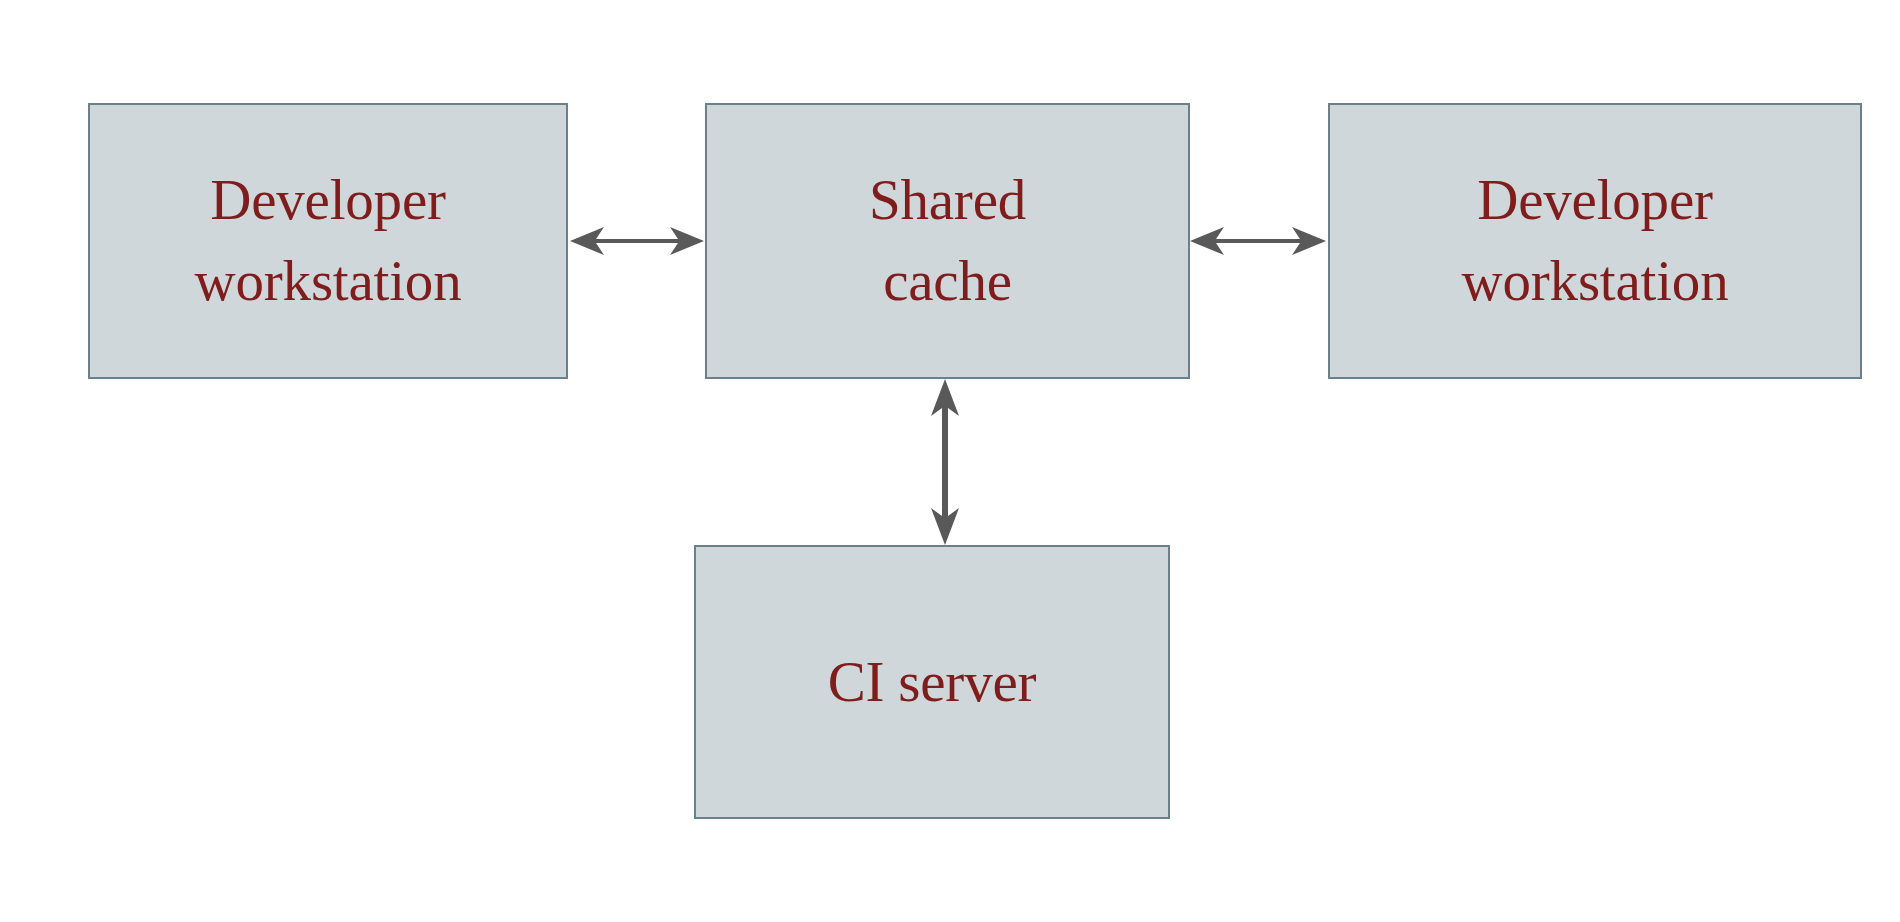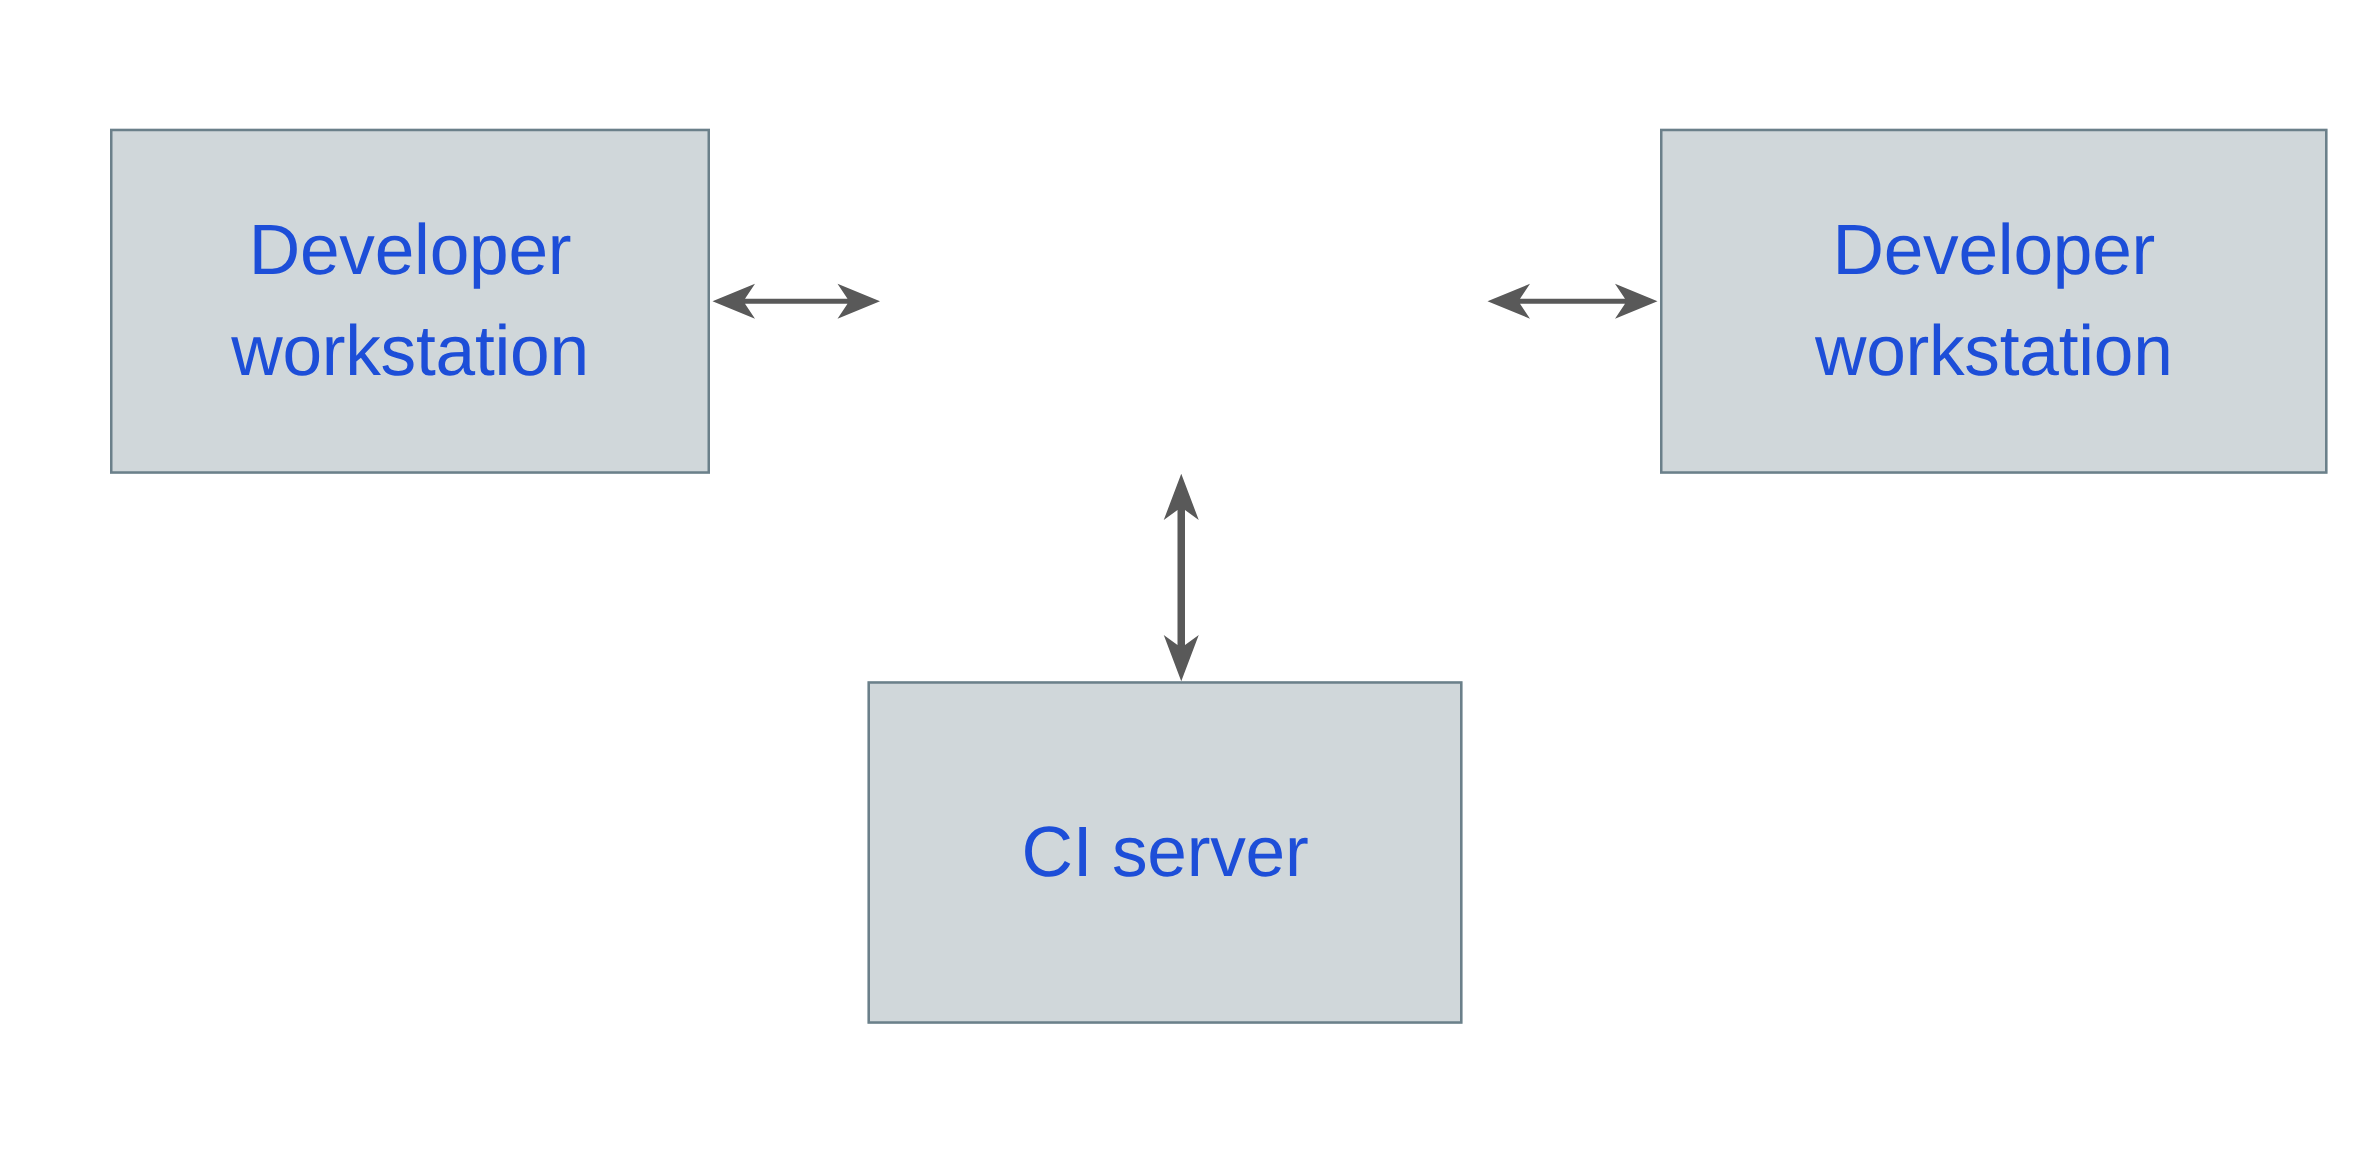--- a/index.html
+++ b/index.html
@@ -23,24 +23,24 @@
     position: absolute;
     box-sizing: border-box;
     background: #d0d7da;
     border: 2px solid #6b808a;
     display: flex;
     align-items: center;
     justify-content: center;
     text-align: center;
   }
   .node-label {
-    font-family: Liberation Sans, sans-serif;
+    font-family: Liberation Serif, serif;
     font-size: 57px;
     line-height: 1.42;
-    color: #1d4ed8;
+    color: #7f1d1d;
     font-weight: 400;
     letter-spacing: -0.2px;
     white-space: pre-line;
     padding: 0 8px;
   }
   #node-dev-workstation-left {
     left: 88px;
     top: 103px;
     width: 480px;
     height: 276px;
@@ -89,20 +89,24 @@
 </head>
 <body>
 
 <div id="diagram-canvas">
 
   <div class="node-box" id="node-dev-workstation-left">
     <span class="node-label">Developer
 workstation</span>
   </div>
 
+  <div class="node-box" id="node-shared-cache">
+    <span class="node-label">Shared
+cache</span>
+  </div>
 
   <div class="node-box" id="node-dev-workstation-right">
     <span class="node-label">Developer
 workstation</span>
   </div>
 
   <div class="node-box" id="node-ci-server">
     <span class="node-label">CI server</span>
   </div>
 

